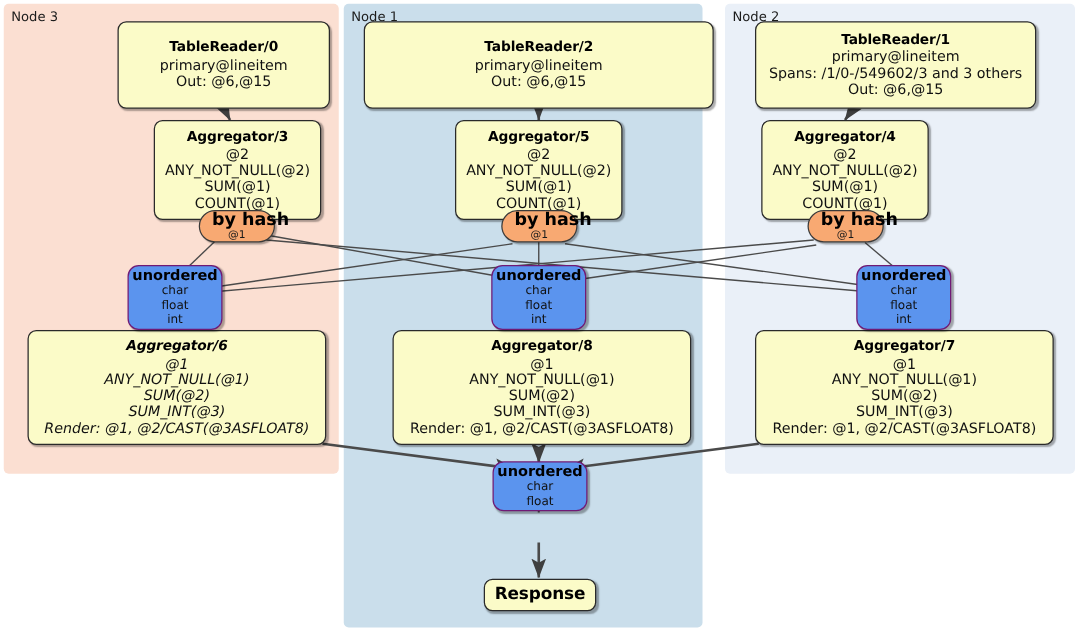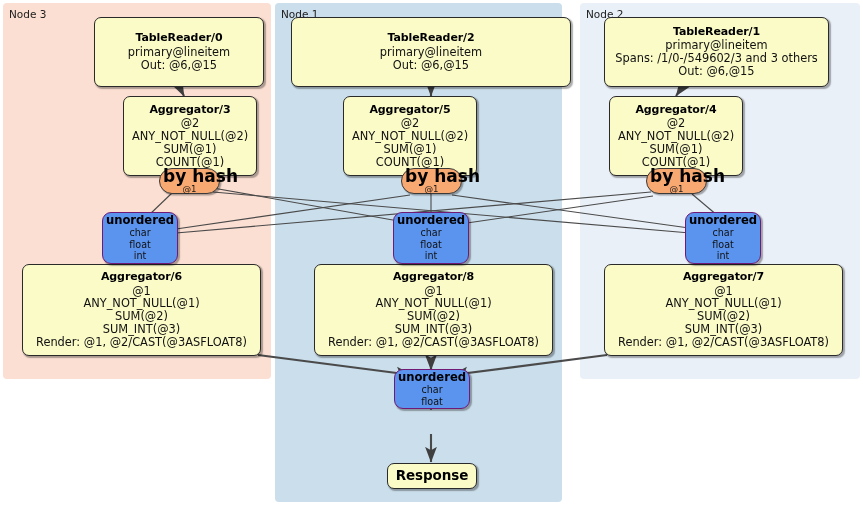--- a/index.html
+++ b/index.html
@@ -74,21 +74,21 @@
   }
   
   .router {
     background: #f8a972;
     border: 1px solid #3a3a3a;
     border-radius: 13px;
     z-index: 6;
   }
   .router .title {
     font-weight: bold;
-    font-size: 17px;
+    font-size: 14px;
     color: #000;
     margin-left: 22px;
   }
   .router .det {
     font-size: 8.6px;
     color: #1a1a1a;
     margin-top: -1px;
   }
   
   .sync {
@@ -180,21 +180,21 @@
   </div>
 
   <div class="node proc boxwrap" style="left:123px; top:96px; width:134px; height:80px;">
     <span class="t title">Aggregator/3</span>
     <span class="t det">@2</span>
     <span class="t det">ANY_NOT_NULL(@2)</span>
     <span class="t det">SUM(@1)</span>
     <span class="t det">COUNT(@1)</span>
   </div>
 
-  <div class="node proc boxwrap" style="left:343px; top:96px; width:134px; height:80px;">
+  <div class="node proc boxwrap" style="left:364px; top:96px; width:134px; height:80px;">
     <span class="t title">Aggregator/5</span>
     <span class="t det">@2</span>
     <span class="t det">ANY_NOT_NULL(@2)</span>
     <span class="t det">SUM(@1)</span>
     <span class="t det">COUNT(@1)</span>
   </div>
 
   <div class="node proc boxwrap" style="left:609px; top:96px; width:134px; height:80px;">
     <span class="t title">Aggregator/4</span>
     <span class="t det">@2</span>
@@ -232,21 +232,21 @@
     <span class="t det">int</span>
   </div>
 
   <div class="node sync" style="left:685px; top:212px; width:76px; height:52px;">
     <span class="t title">unordered</span>
     <span class="t det">char</span>
     <span class="t det">float</span>
     <span class="t det">int</span>
   </div>
 
-  <div class="node proc boxwrap" style="left:22px; top:264px; width:239px; height:92px;">
+  <div class="node proc boxwrap" style="left:22px; top:264px; width:239px; height:92px;font-style:italic;">
     <span class="t title">Aggregator/6</span>
     <span class="t det">@1</span>
     <span class="t det">ANY_NOT_NULL(@1)</span>
     <span class="t det">SUM(@2)</span>
     <span class="t det">SUM_INT(@3)</span>
     <span class="t det">Render: @1, @2/CAST(@3ASFLOAT8)</span>
   </div>
 
   <div class="node proc boxwrap" style="left:314px; top:264px; width:239px; height:92px;">
     <span class="t title">Aggregator/8</span>

